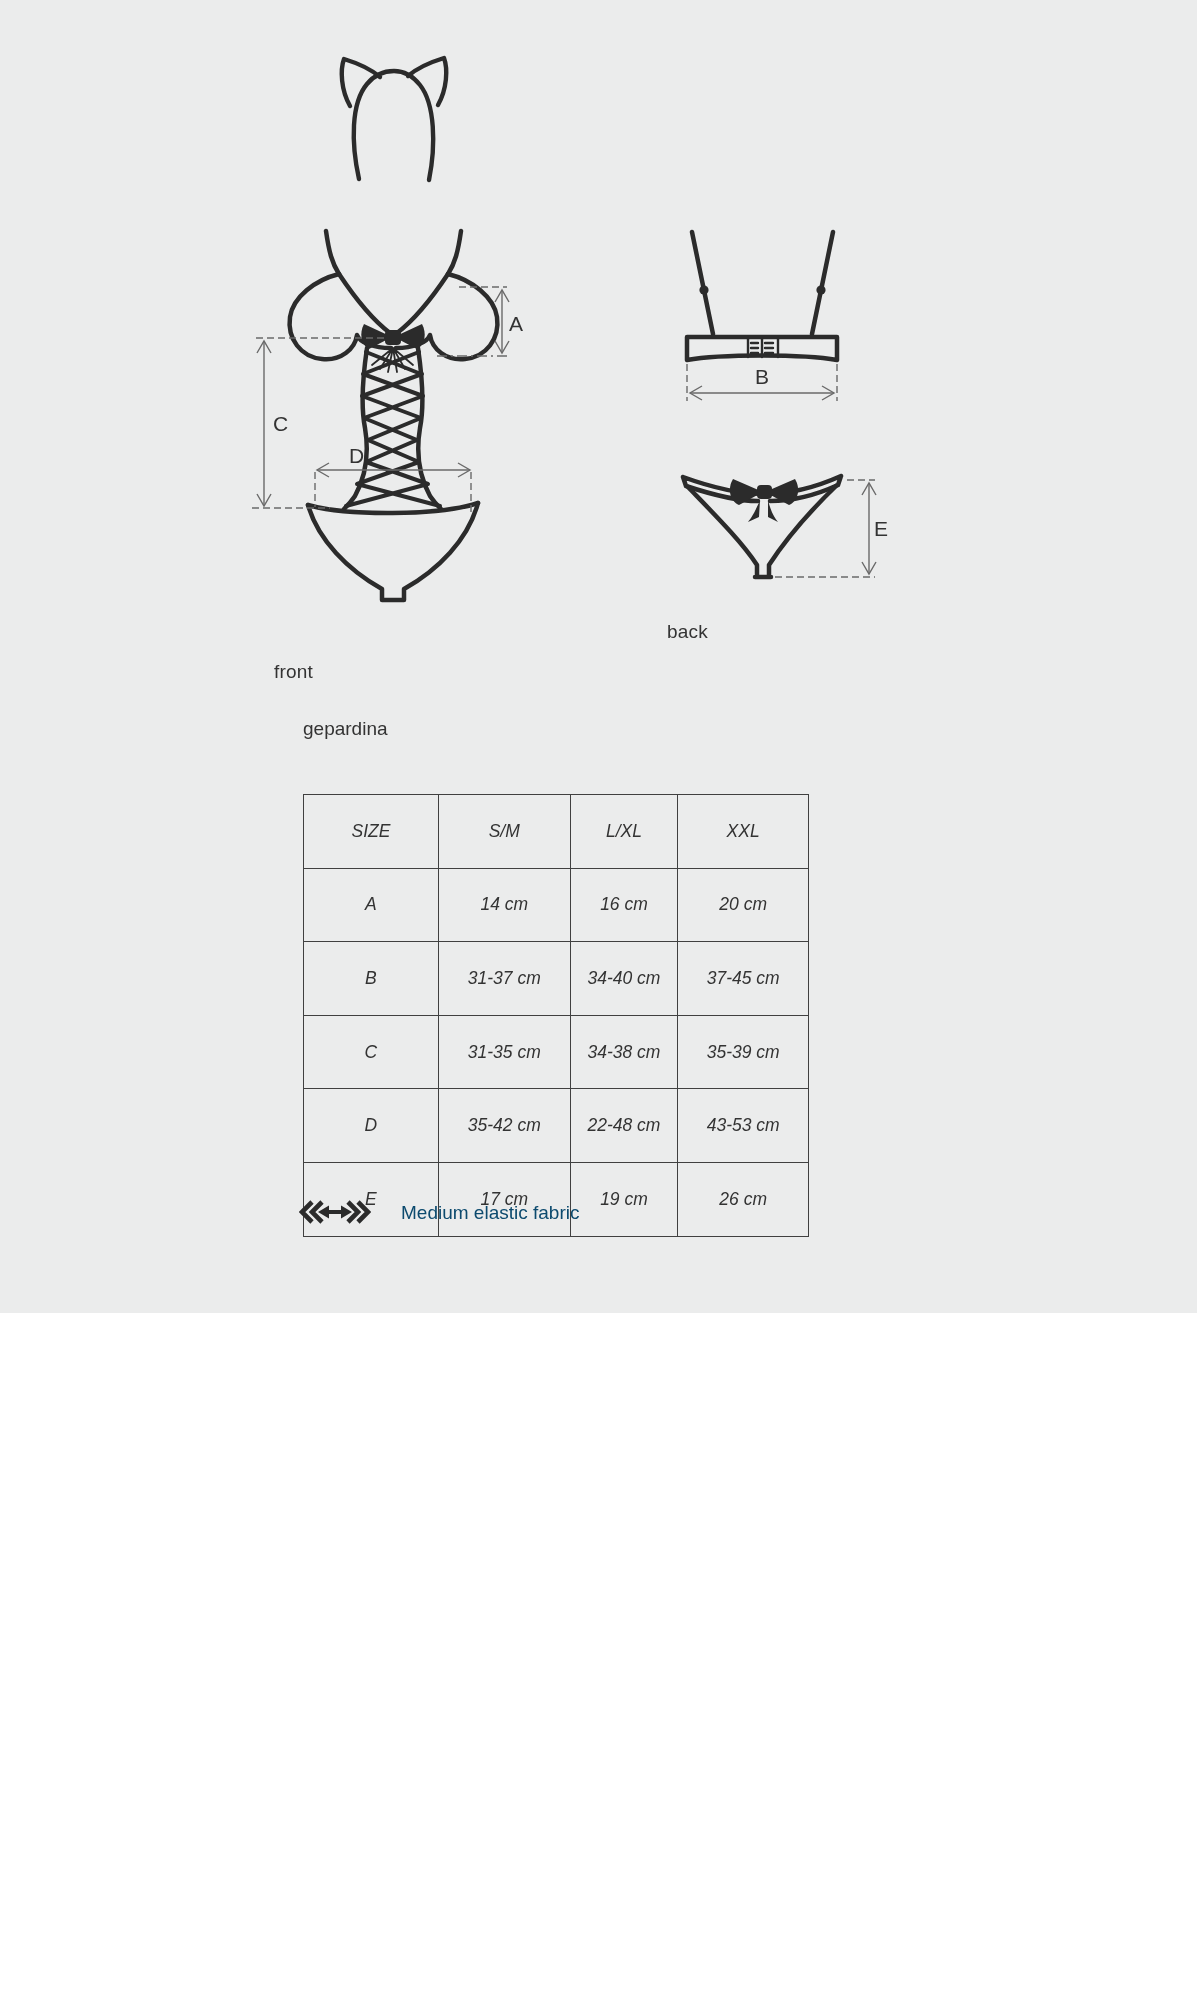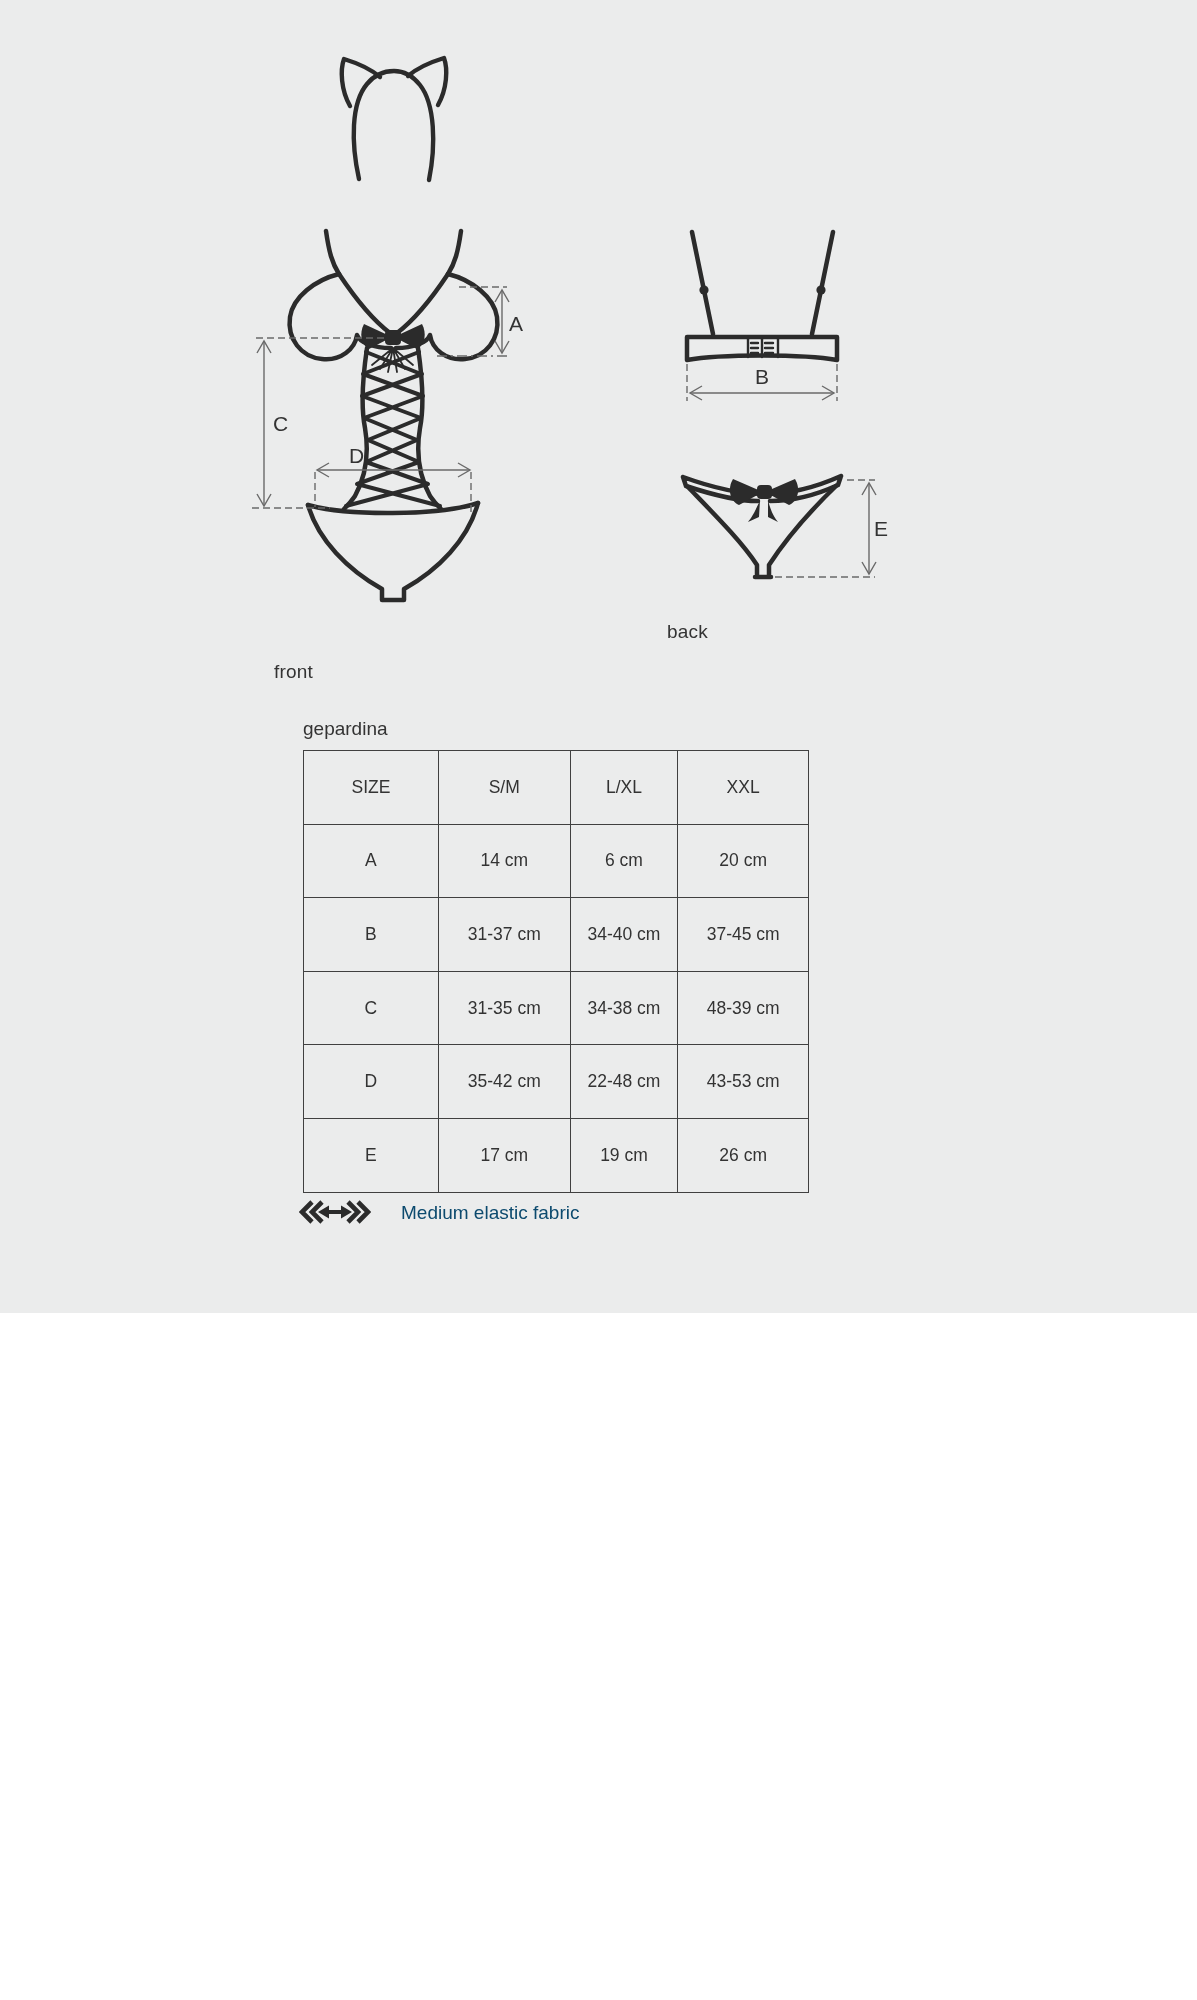--- a/index.html
+++ b/index.html
@@ -29,25 +29,26 @@
   .product-title {
     position: absolute;
     left: 303px;
     top: 718px;
     font-size: 19px;
     color: #333333;
   }
   table.size-table {
     position: absolute;
     left: 303px;
-    top: 750px;
+    top: 794px;
     width: 506px;
     height: 442px;
     border-collapse: collapse;
     table-layout: fixed;
+    font-style: italic;
   }
   table.size-table td {
     border: 1px solid #404040;
     text-align: center;
     vertical-align: middle;
     font-size: 17.5px;
     color: #333333;
     height: 73.6px;
   }
   .footer-note {
@@ -177,34 +178,34 @@
       <tbody>
         <tr>
           <td style="width:129px">SIZE</td>
           <td style="width:126px">S/M</td>
           <td style="width:103px">L/XL</td>
           <td style="width:125px">XXL</td>
         </tr>
         <tr>
           <td>A</td>
           <td>14 cm</td>
-          <td>6 cm</td>
+          <td>16 cm</td>
           <td>20 cm</td>
         </tr>
         <tr>
           <td>B</td>
           <td>31-37 cm</td>
           <td>34-40 cm</td>
           <td>37-45 cm</td>
         </tr>
         <tr>
           <td>C</td>
           <td>31-35 cm</td>
           <td>34-38 cm</td>
-          <td>48-39 cm</td>
+          <td>35-39 cm</td>
         </tr>
         <tr>
           <td>D</td>
           <td>35-42 cm</td>
           <td>22-48 cm</td>
           <td>43-53 cm</td>
         </tr>
         <tr>
           <td>E</td>
           <td>17 cm</td>

